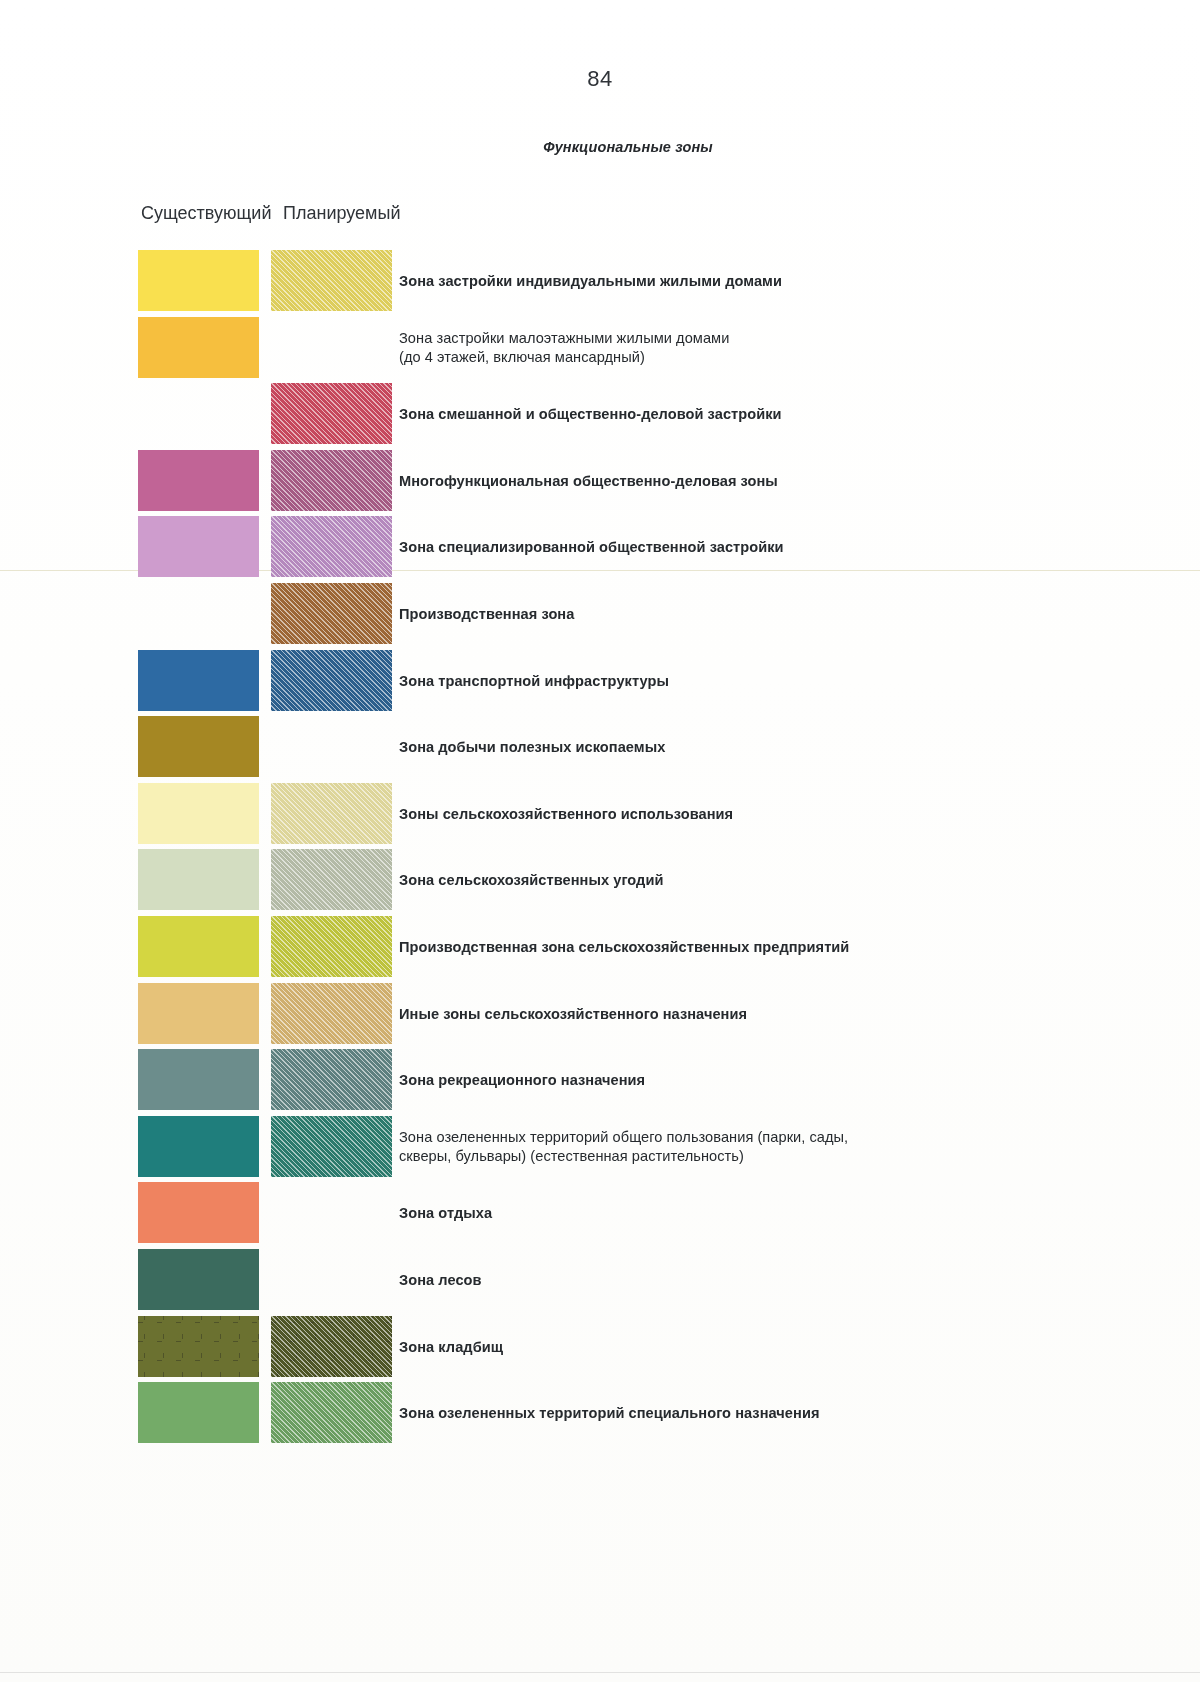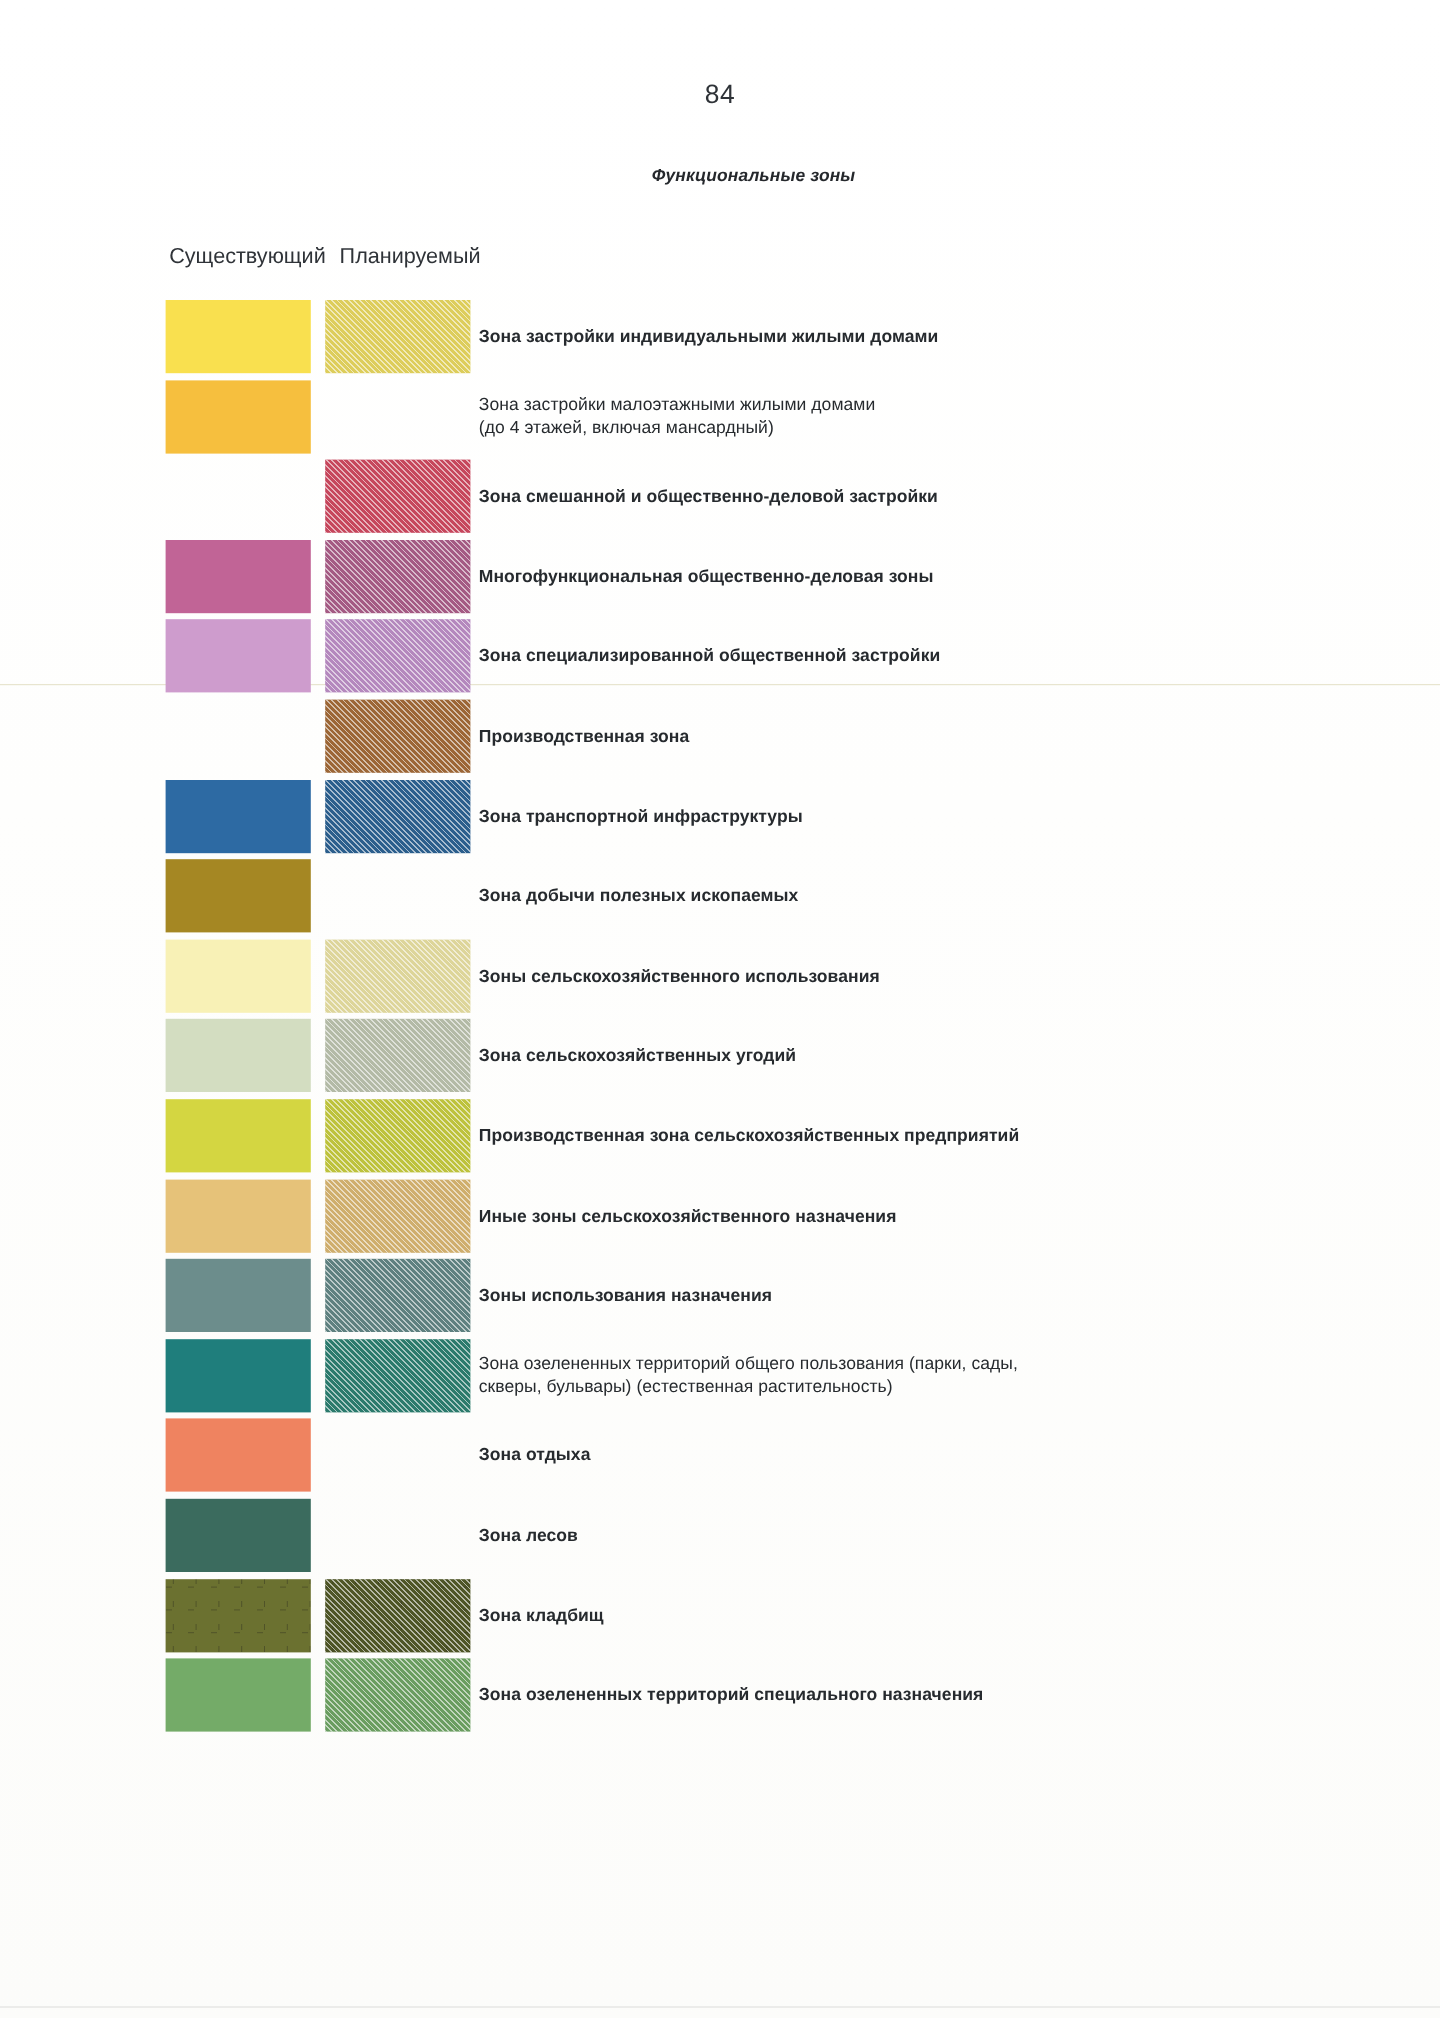--- a/index.html
+++ b/index.html
@@ -253,21 +253,21 @@
         </div>
         <div class="label single">Иные зоны сельскохозяйственного назначения</div>
       </div>
       <div class="row">
         <div class="swatch existing">
           <div class="fill" style="background: rgb(108, 141, 140);"></div>
         </div>
         <div class="swatch planned hatched">
           <div class="fill" style="background: rgb(94, 128, 127);"></div>
         </div>
-        <div class="label single">Зоны использования назначения</div>
+        <div class="label single">Зона рекреационного назначения</div>
       </div>
       <div class="row">
         <div class="swatch existing">
           <div class="fill" style="background: rgb(31, 126, 124);"></div>
         </div>
         <div class="swatch planned hatched">
           <div class="fill" style="background: rgb(43, 122, 108);"></div>
         </div>
         <div class="label double">Зона озелененных территорий общего пользования (парки, сады,
 скверы, бульвары) (естественная растительность)</div>

